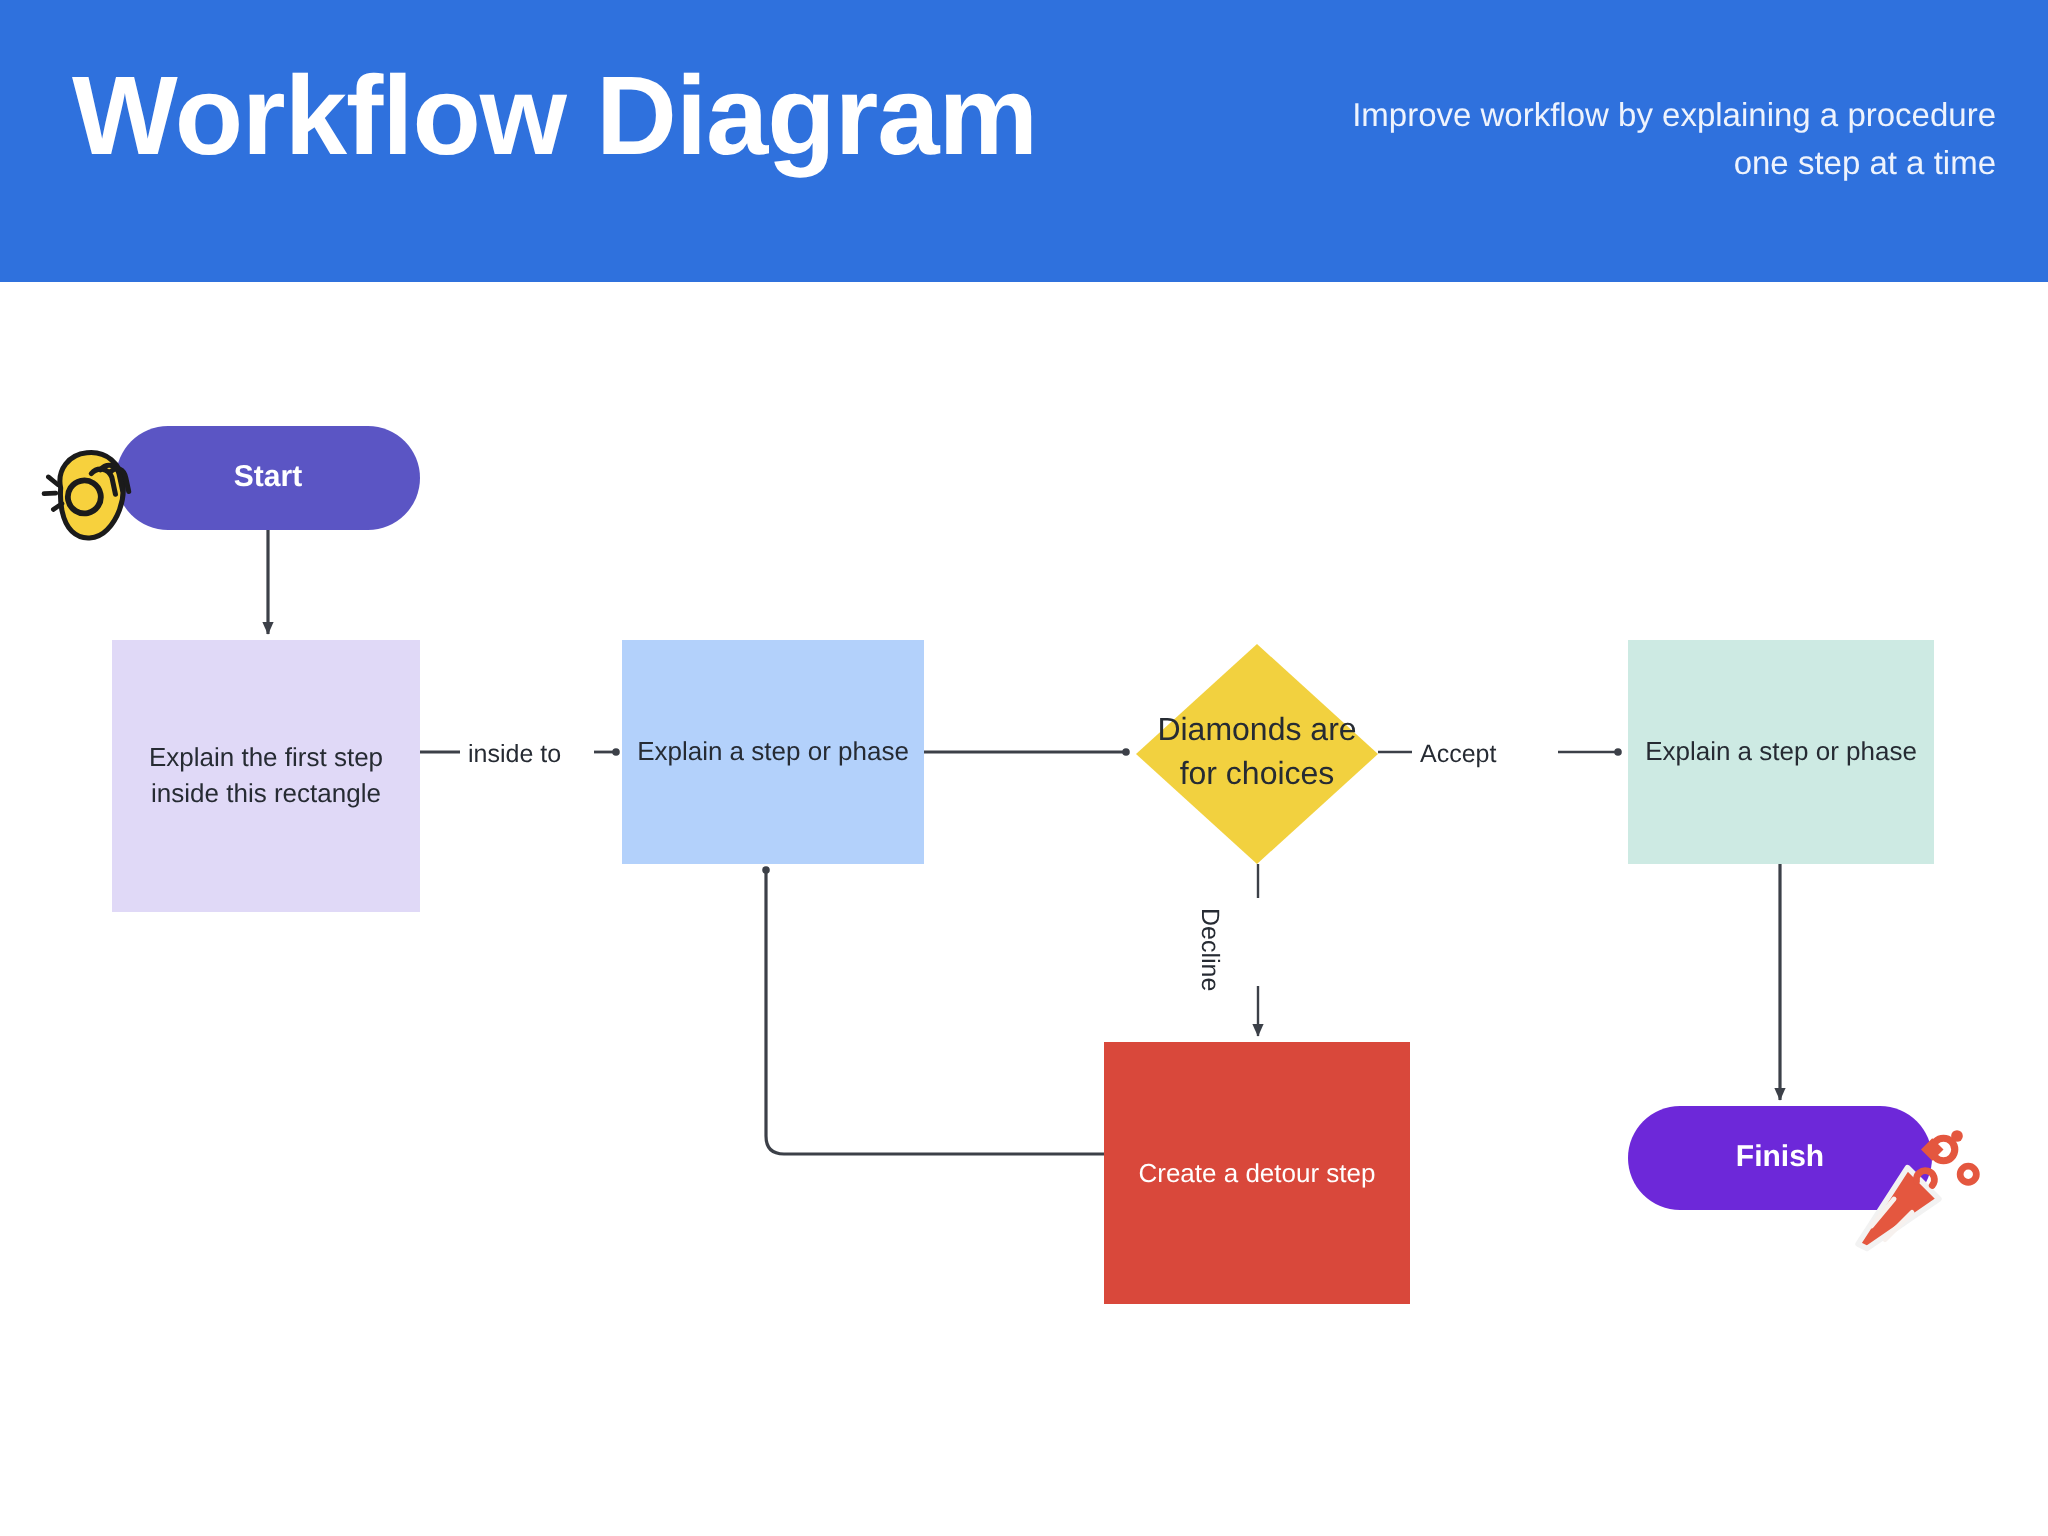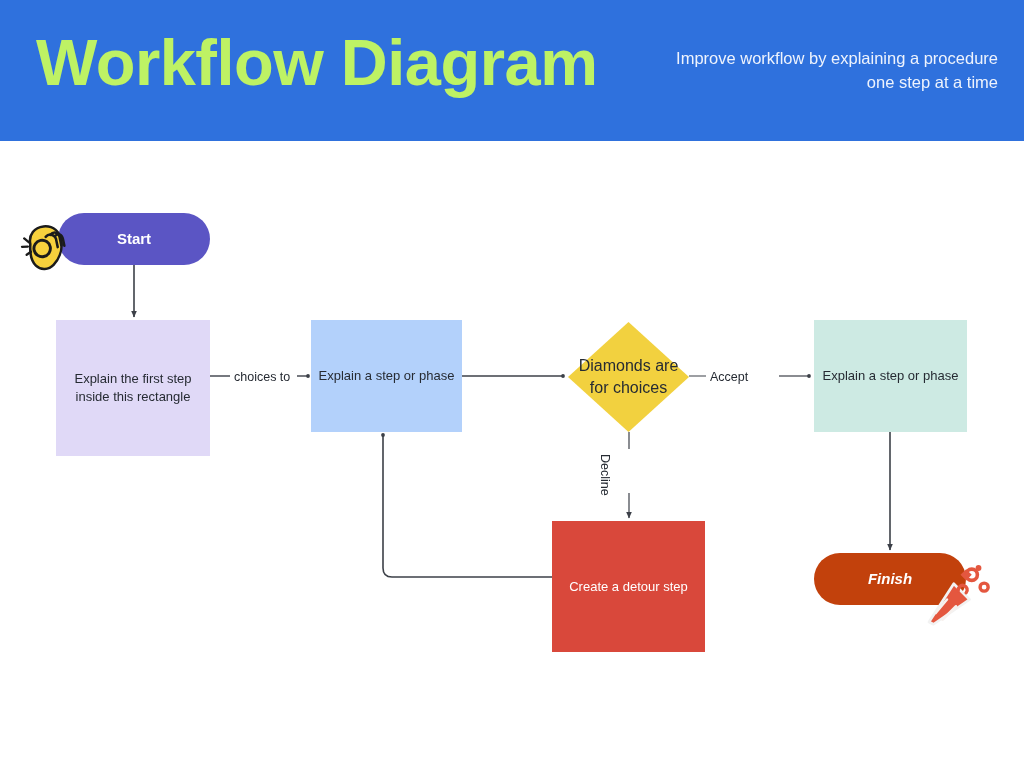--- a/index.html
+++ b/index.html
@@ -20,23 +20,23 @@
     position: absolute;
     left: 0; top: 0;
     width: 1024px;
     height: 141px;
     background: #2f71dd;
   }
   #header-title {
     position: absolute;
     left: 36px;
     top: 27px;
-    font-size: 65px;
+    font-size: 56px;
     font-weight: bold;
-    color: #bef264;
+    color: #ffffff;
     letter-spacing: -0.5px;
     line-height: 1.12;
     white-space: nowrap;
   }
   #header-subtitle {
     position: absolute;
     right: 26px;
     top: 47px;
     width: 330px;
     text-align: right;
@@ -86,22 +86,21 @@
     top: 72px;
     width: 152px;
     height: 52px;
     background: #5b55c4;
   }
   #node-finish {
     left: 814px;
     top: 412px;
     width: 152px;
     height: 52px;
-    background: #c2410c;
-    font-style: italic;
+    background: #6d28d9;
   }
 
   .process {
     font-size: 13px;
     color: #262b33;
   }
   #node-first-step {
     left: 56px;
     top: 179px;
     width: 154px;
@@ -257,21 +256,21 @@
   </div>
 
   <div class="node process" id="node-detour">
     <span class="node-label">Create a detour step</span>
   </div>
 
   <div class="node terminator" id="node-finish">
     <span class="node-label">Finish</span>
   </div>
 
-  <div class="edge-label" id="label-leading-to">choices to</div>
+  <div class="edge-label" id="label-leading-to">inside to</div>
 
   <div class="edge-label" id="label-accept">Accept</div>
 
   <div class="edge-label" id="label-decline">Decline</div>
 
   <svg class="sticker" id="sticker-ok-hand" viewBox="0 0 64 64">
     <g transform="rotate(-12 32 32)">
       <path d="M14,24 C14,14 22,8 31,9 C41,10 47,18 46,28 C45,38 39,46 33,50
                C27,54 19,53 15,47 C11,41 12,31 14,24 Z" fill="#f7d13d" stroke="#1b1b1b" stroke-width="2.6" stroke-linejoin="round"></path>
       <circle cx="25" cy="31" r="8.5" fill="none" stroke="#1b1b1b" stroke-width="3"></circle>

